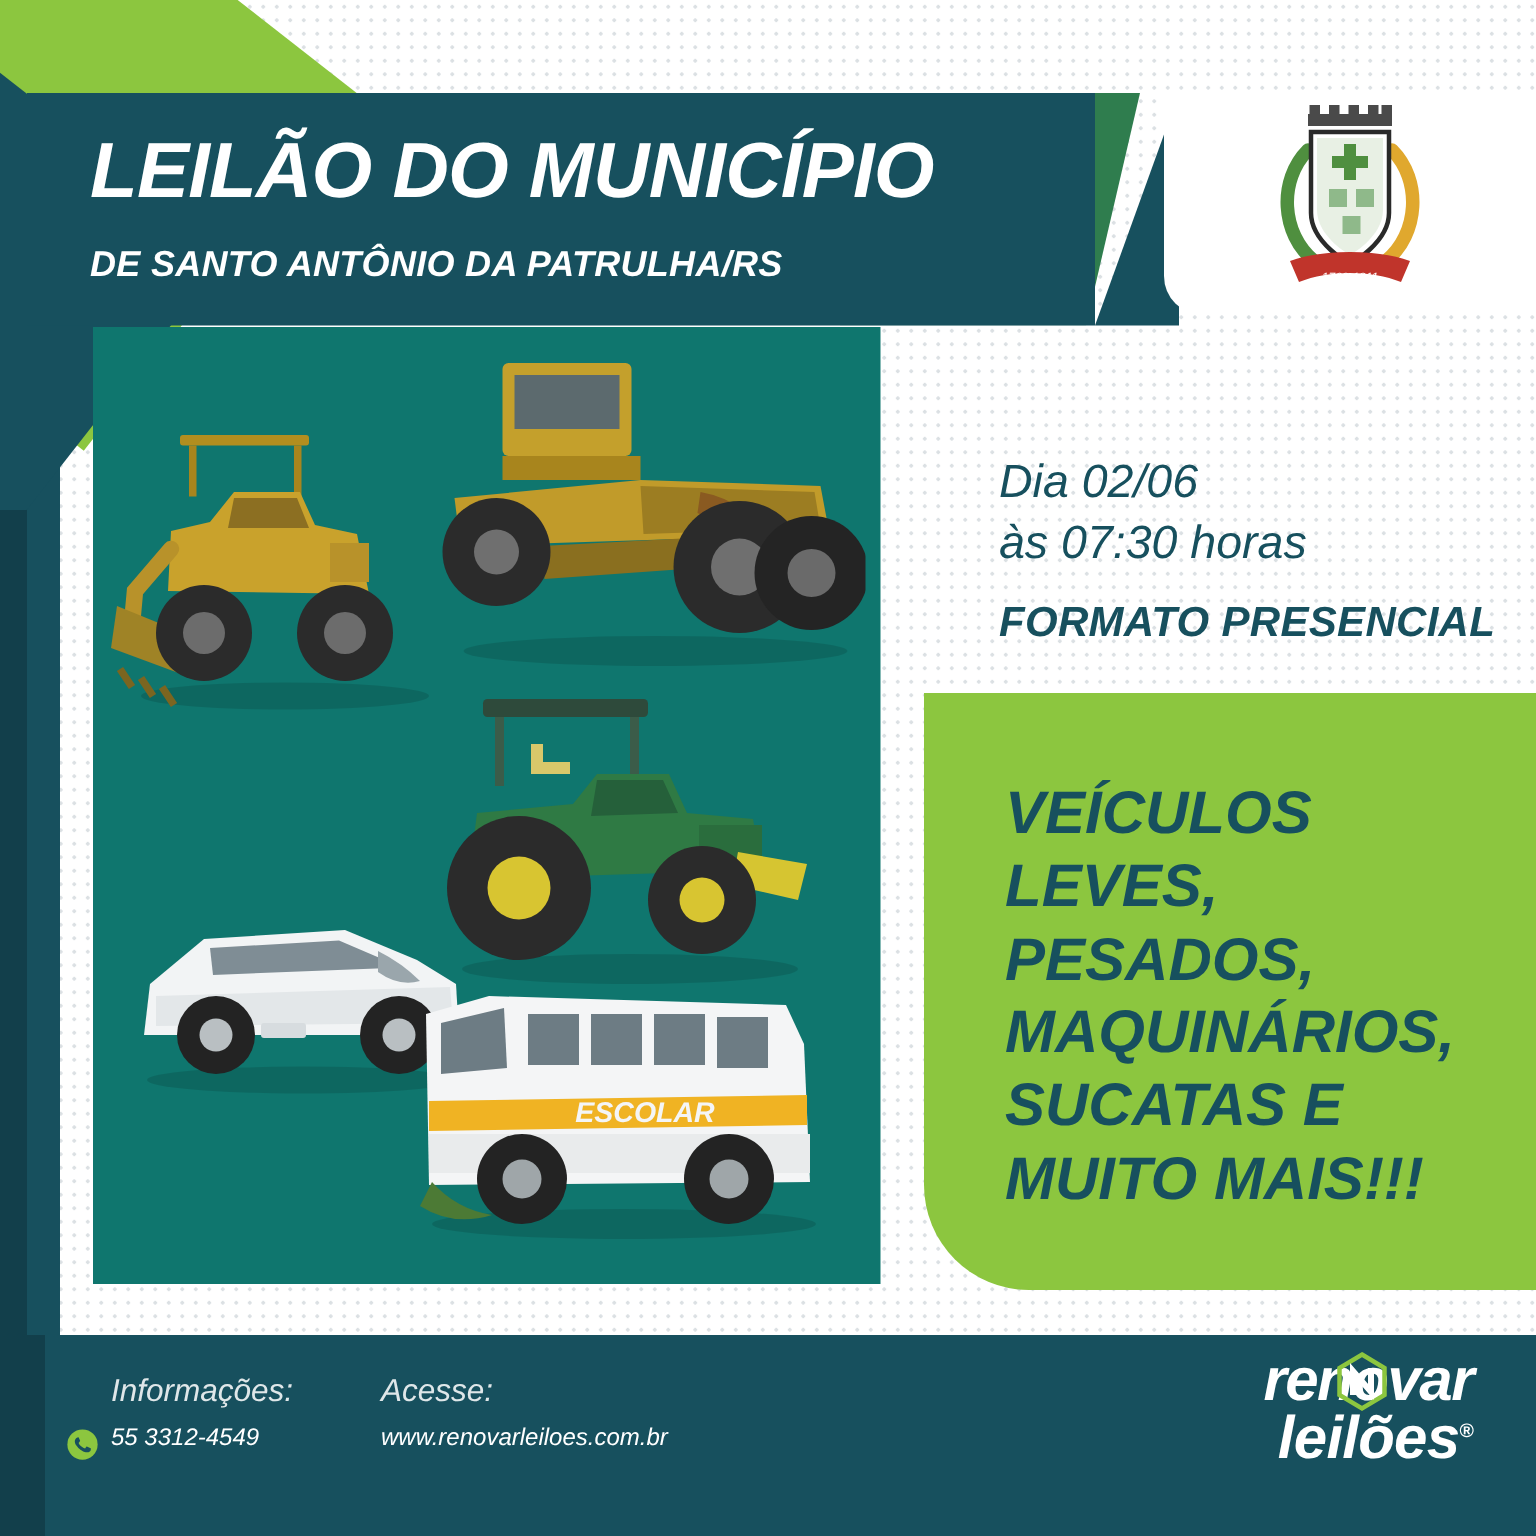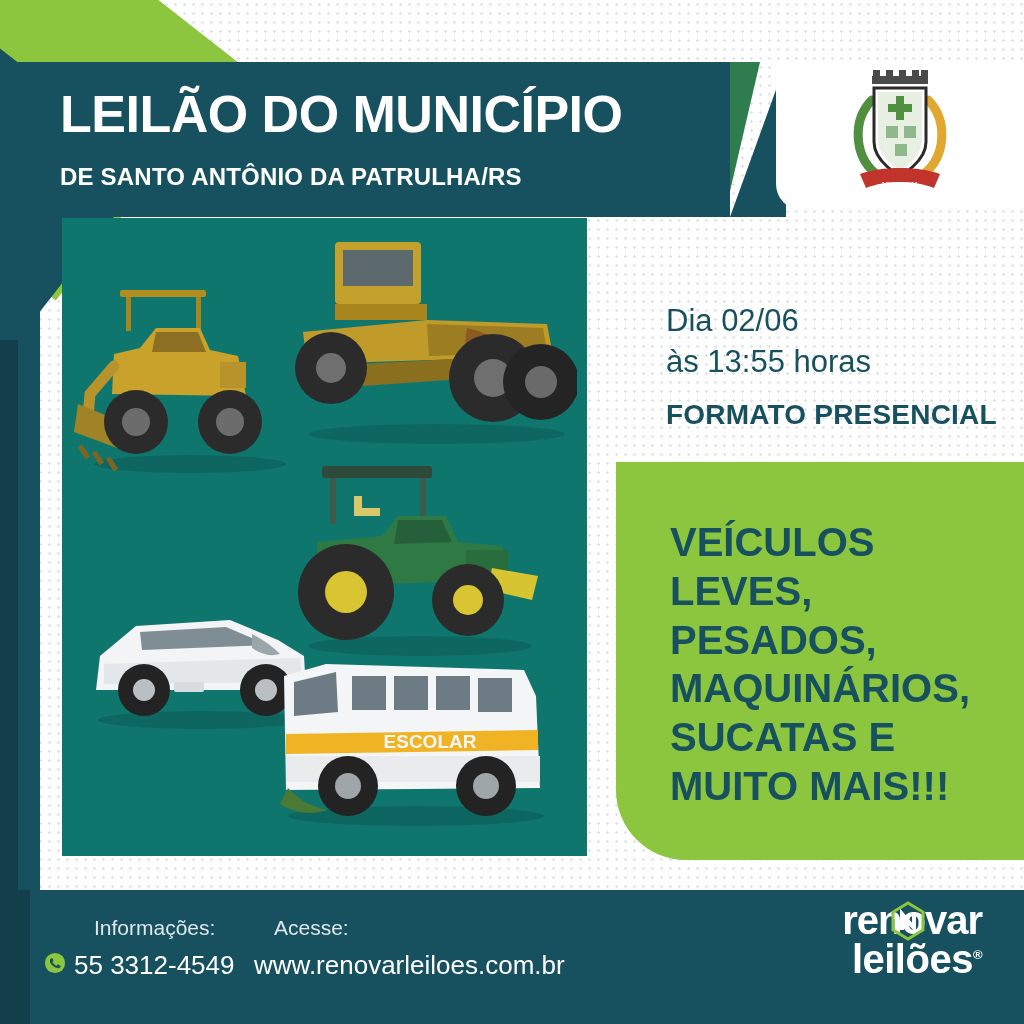--- a/index.html
+++ b/index.html
@@ -7,20 +7,21 @@
     padding: 0;
     background: #ffffff;
   }
   .poster {
     position: relative;
     width: 1024px;
     height: 1024px;
     overflow: hidden;
     font-family: "Liberation Sans", sans-serif;
     background: #ffffff;
+    font-style: italic;
   }
 
   
   .bg-white {
     position: absolute;
     inset: 0;
     background: #ffffff;
   }
   .bg-dots {
     position: absolute;
@@ -185,26 +186,25 @@
     font-weight: bold;
     line-height: 1.22;
     text-transform: uppercase;
   }
 
   
   .foot-label {
     position: absolute;
     color: #dfe7e9;
     font-size: 21px;
-    margin-left: 20px;
   }
   .foot-value {
     position: absolute;
     color: #ffffff;
-    font-size: 26px;
+    font-size: 16px;
     text-align: right;
   }
   .wa-icon {
     position: absolute;
     left: 44px; top: 952px;
     width: 22px; height: 22px;
   }
 
   .logo {
     position: absolute;
@@ -381,21 +381,21 @@
       <circle cx="88" cy="156" r="30" fill="#232323"></circle>
       <circle cx="88" cy="156" r="13" fill="#9fa6a9"></circle>
       <circle cx="226" cy="156" r="30" fill="#232323"></circle>
       <circle cx="226" cy="156" r="13" fill="#9fa6a9"></circle>
       <path d="M28 158 q16 18 40 22 q-26 8 -48 -6 z" fill="#4c7a35"></path>
     </svg>
   </div>
 
   <div class="date-line">
     <div>Dia 02/06</div>
-    <div>às 13:55 horas</div>
+    <div>às 07:30 horas</div>
   </div>
   <div class="format-line">FORMATO PRESENCIAL</div>
 
   <div class="green-panel"></div>
   <div class="green-panel-text">VEÍCULOS LEVES, PESADOS, MAQUINÁRIOS, SUCATAS E MUITO MAIS!!!</div>
 
   <div class="bottom-bar"></div>
   <div class="bottom-bar-accent"></div>
 
   <div class="foot-label" style="left:74px; top:916px;">Informações:</div>

